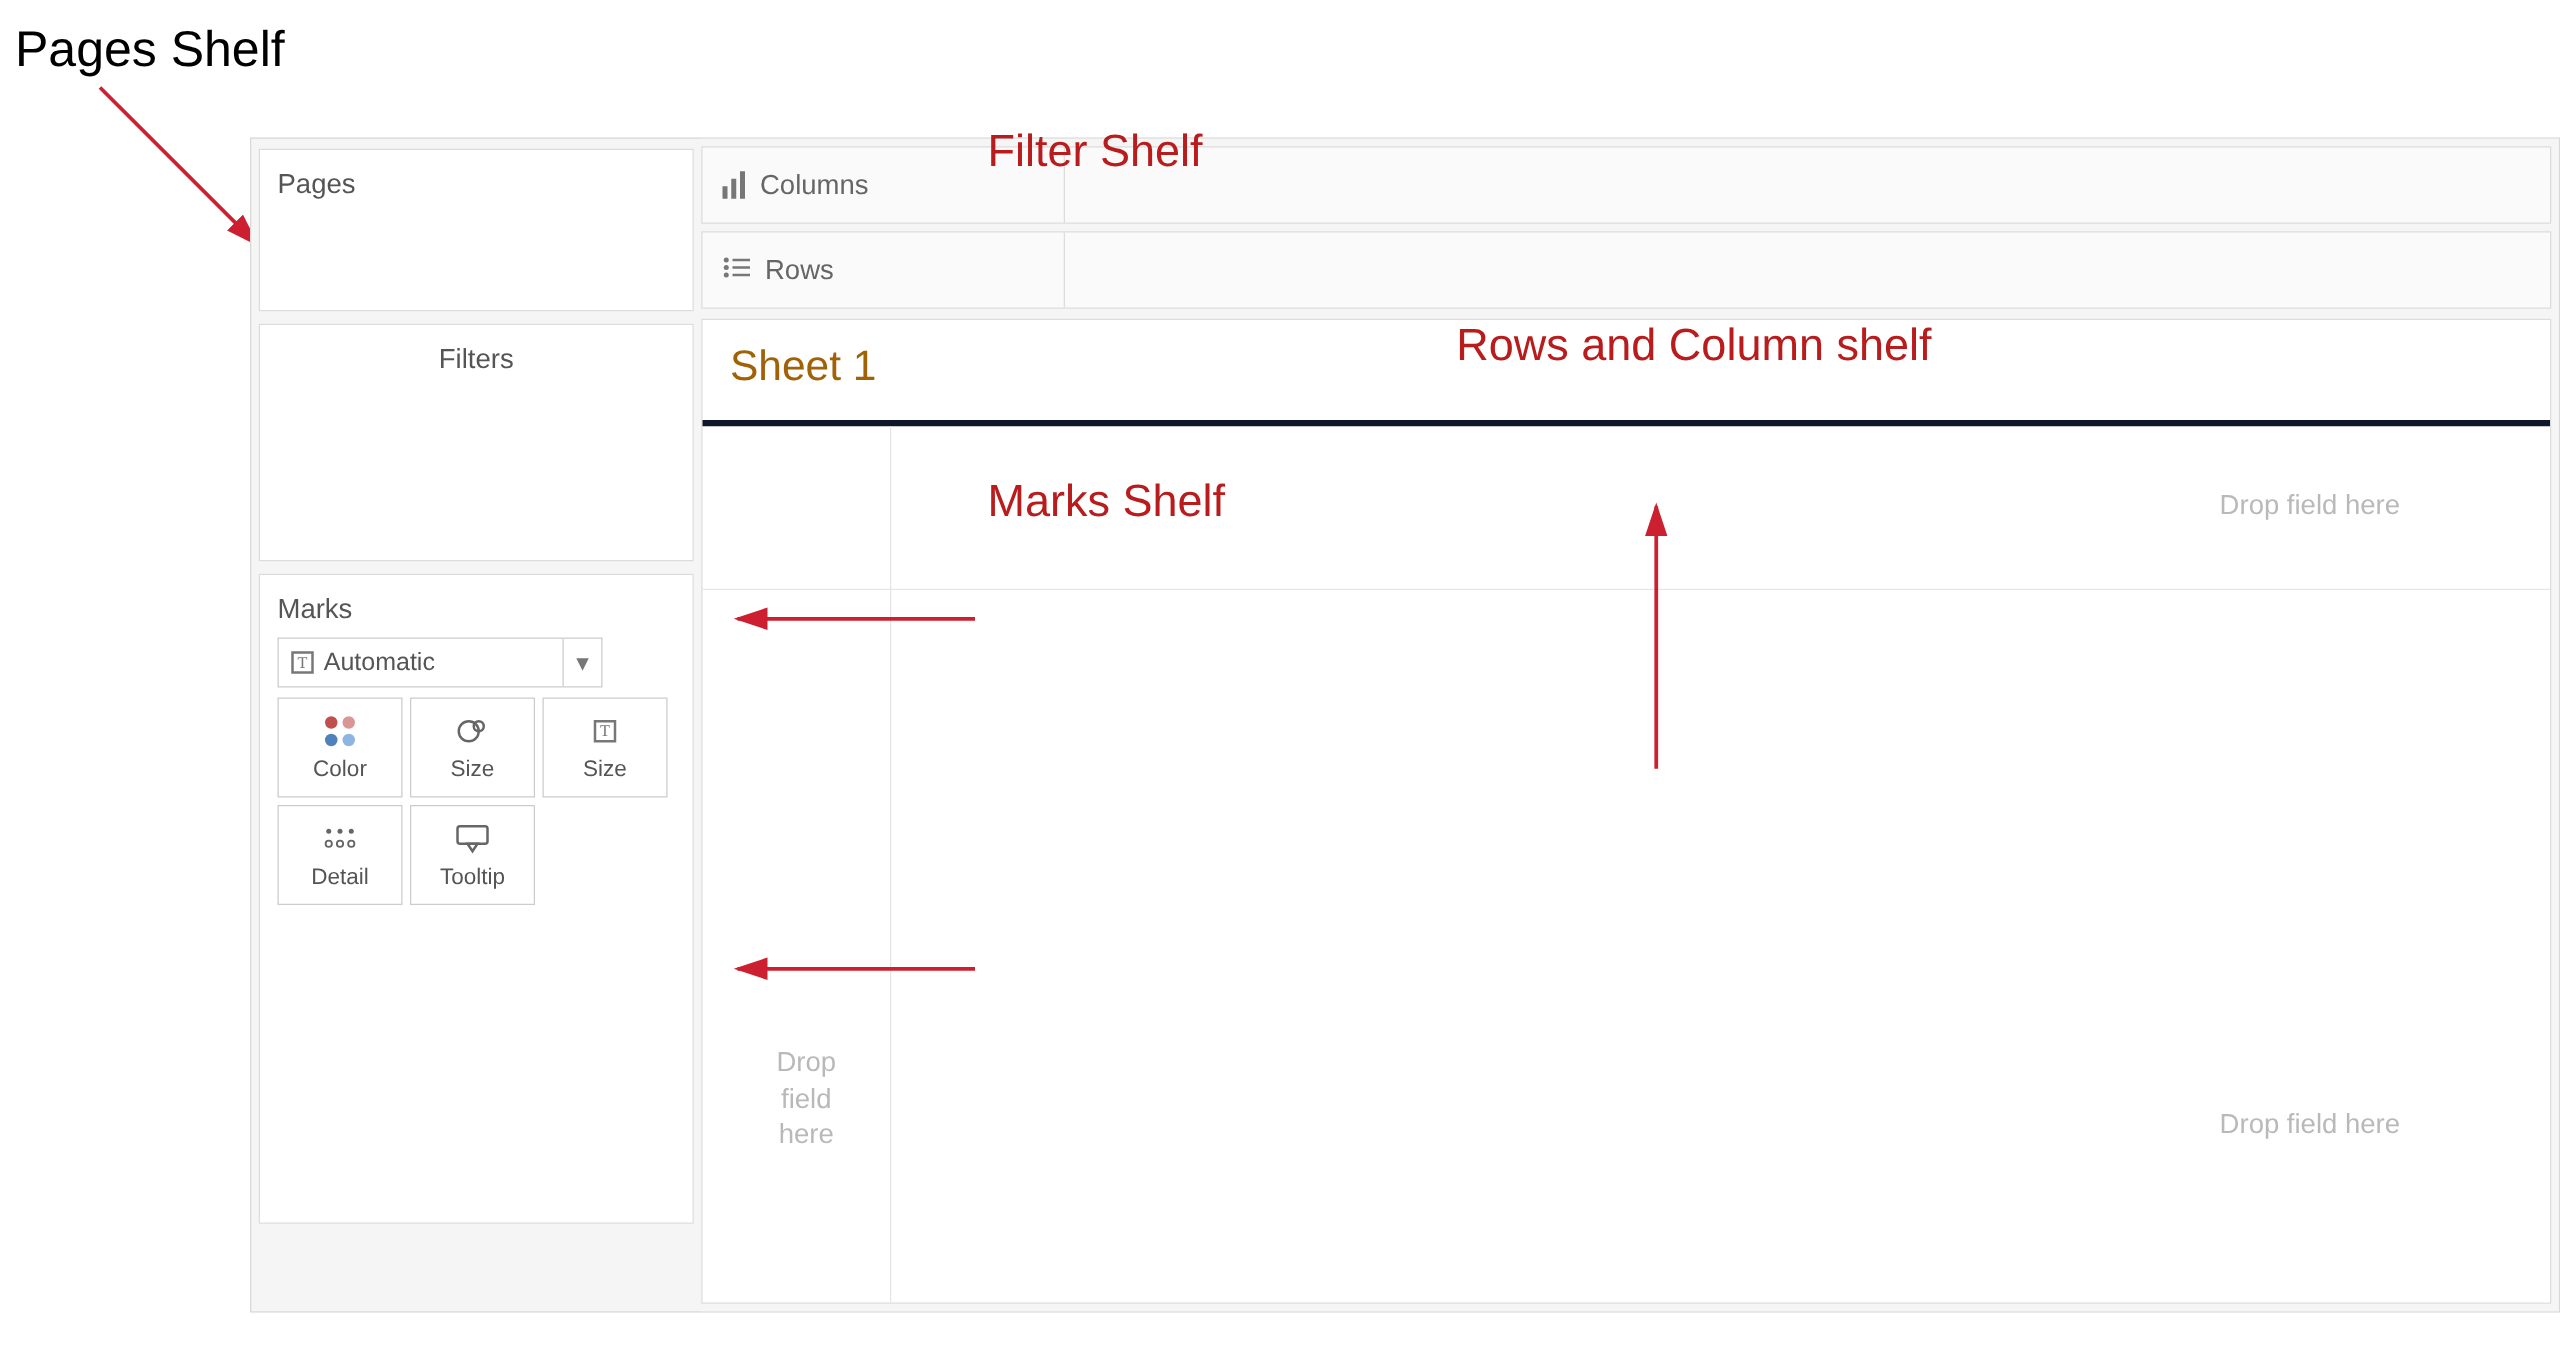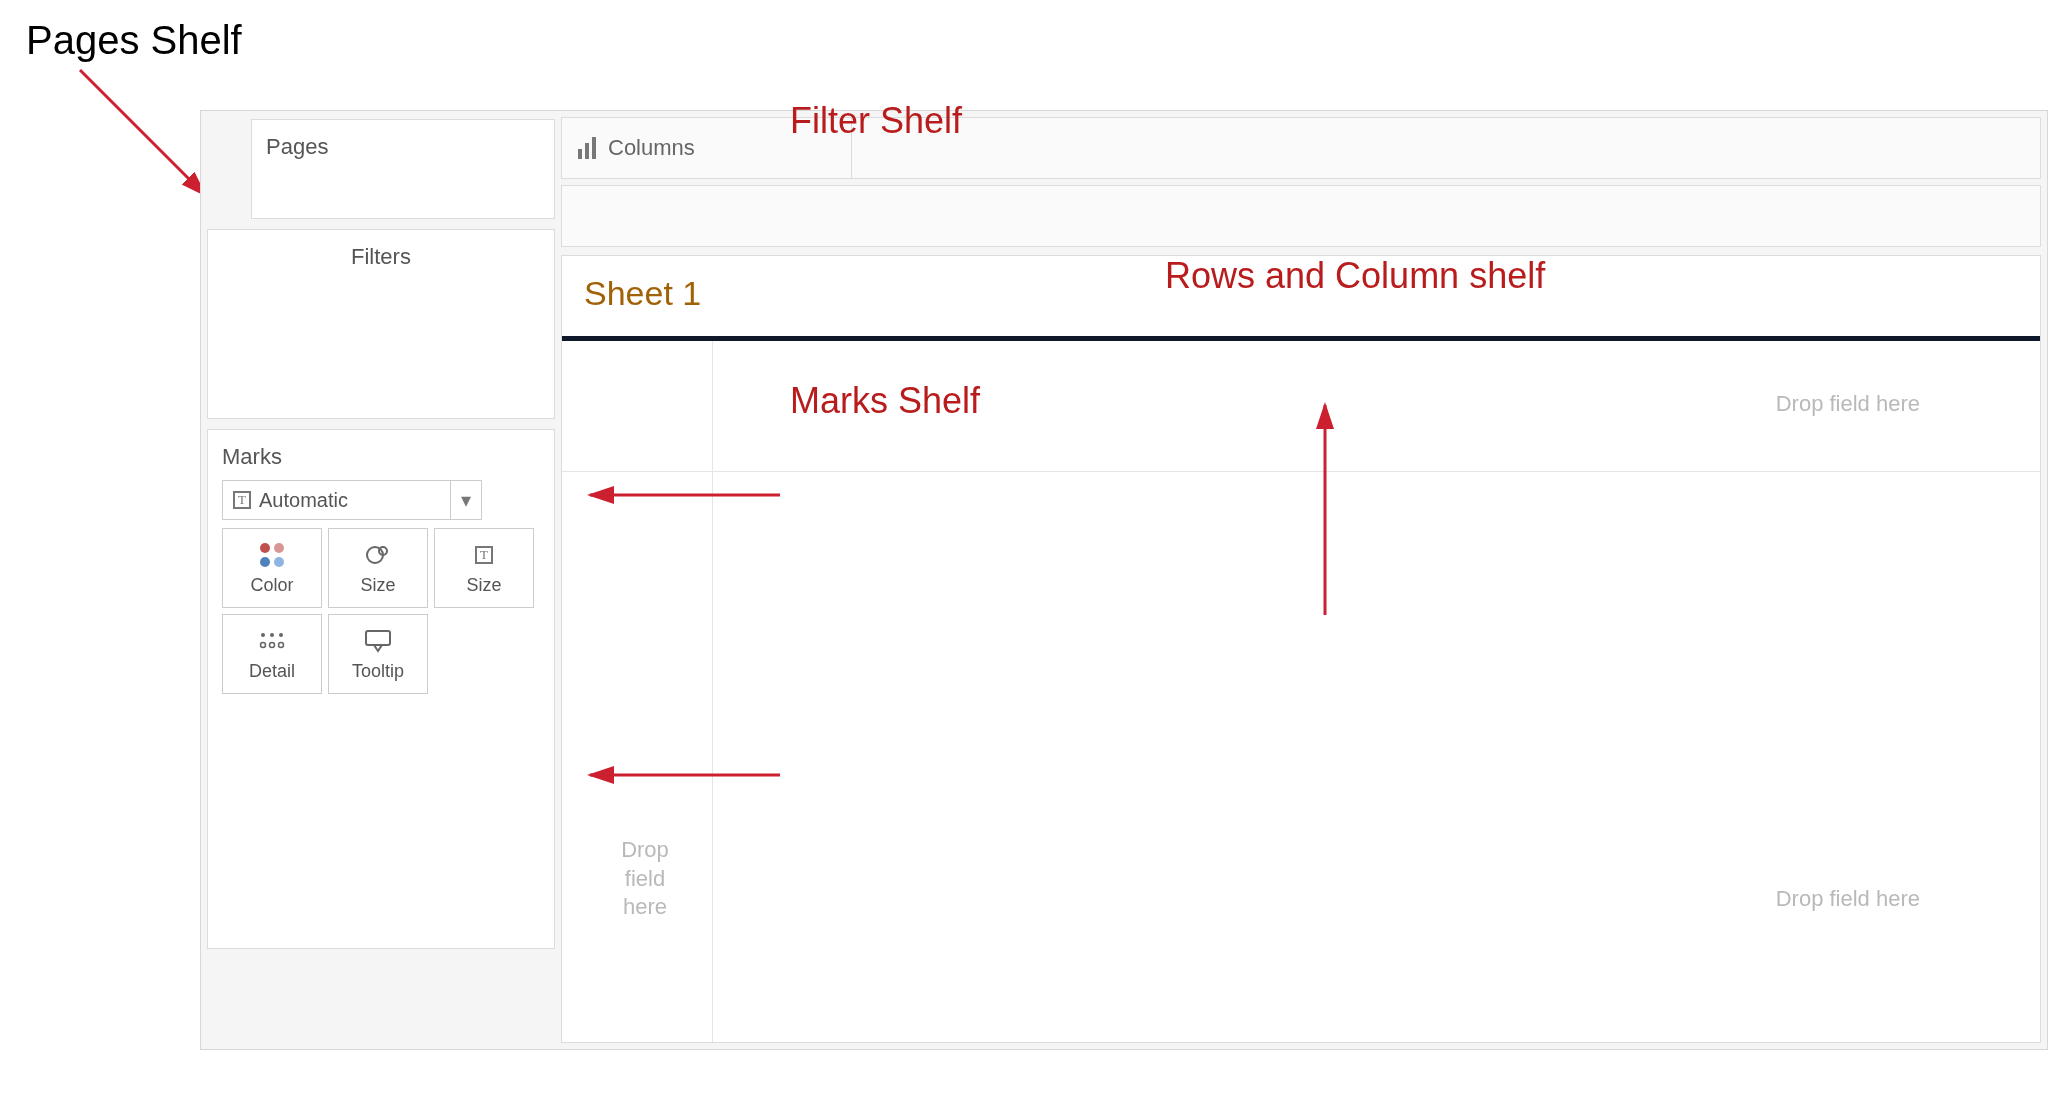--- a/index.html
+++ b/index.html
@@ -2,21 +2,21 @@
 <html><head>
 <meta charset="utf-8">
 <style>
   * { box-sizing: border-box; margin: 0; padding: 0; }
   html, body { width: 2048px; height: 1095px; font-family: -apple-system, "Segoe UI", Arial, sans-serif; background: #fff; }
   body { position: relative; }
 
   
   .anno-pages-label {
     position: absolute;
-    top: 18px; left: 26px;
+    top: 18px; left: 12px;
     font-size: 40px; color: #000;
   }
   
   .anno-arrow-pages { position: absolute; top: 65px; left: 75px; width: 160px; height: 145px; pointer-events:none; }
 
   
   .panel {
     position: absolute;
     top: 110px; left: 200px;
     width: 1848px; height: 940px;
@@ -34,21 +34,21 @@
     background: #fff;
     border: 1px solid #dcdcdc;
     margin-bottom: 10px;
     padding: 10px 14px 14px 14px;
   }
   .card-title {
     color: #555;
     font-size: 22px;
     padding: 4px 0 10px 0;
   }
-  .pages-card { height: 100px; margin-left: 44px; }
+  .pages-card { height: 130px; }
   .filters-card { height: 190px; text-align: center; }
   .marks-card { height: 520px; }
 
   .marks-type {
     display: flex; align-items: center; justify-content: space-between;
     border: 1px solid #ccc; height: 40px; padding: 0 10px; margin-bottom: 8px;
     color: #555; font-size: 20px; width: 260px;
   }
   .marks-type .type-left { display:flex; align-items:center; gap:8px; }
   .marks-type .caret { border-left:1px solid #ccc; height:100%; display:flex; align-items:center; padding-left:10px; color:#777; }
@@ -218,20 +218,33 @@
           <span style="height:10px"></span>
             <span style="height:16px"></span>
             <span style="height:22px"></span>
         </span>
         <span>Columns</span>
       </div>
       <div class="shelf-drop"></div>
     </div>
 
     <div class="shelf-row">
+      <div class="shelf-label">
+        <span>
+          <svg width="22" height="18">
+            <circle cx="3" cy="3" r="2" fill="#777"></circle>
+              <rect x="8" y="2" width="14" height="2" fill="#777"></rect>
+            <circle cx="3" cy="9" r="2" fill="#777"></circle>
+              <rect x="8" y="8" width="14" height="2" fill="#777"></rect>
+            <circle cx="3" cy="15" r="2" fill="#777"></circle>
+              <rect x="8" y="14" width="14" height="2" fill="#777"></rect>
+          </svg>
+        </span>
+        <span>Rows</span>
+      </div>
       <div class="shelf-drop"></div>
     </div>
 
     <div class="viz">
       <div class="sheet-title">Sheet 1</div>
       <div class="viz-grid">
         <div class="col-divider"></div>
         <div class="row-divider"></div>
         <div class="drop-top">Drop field here</div>
         <div class="drop-left">Drop field here</div>

